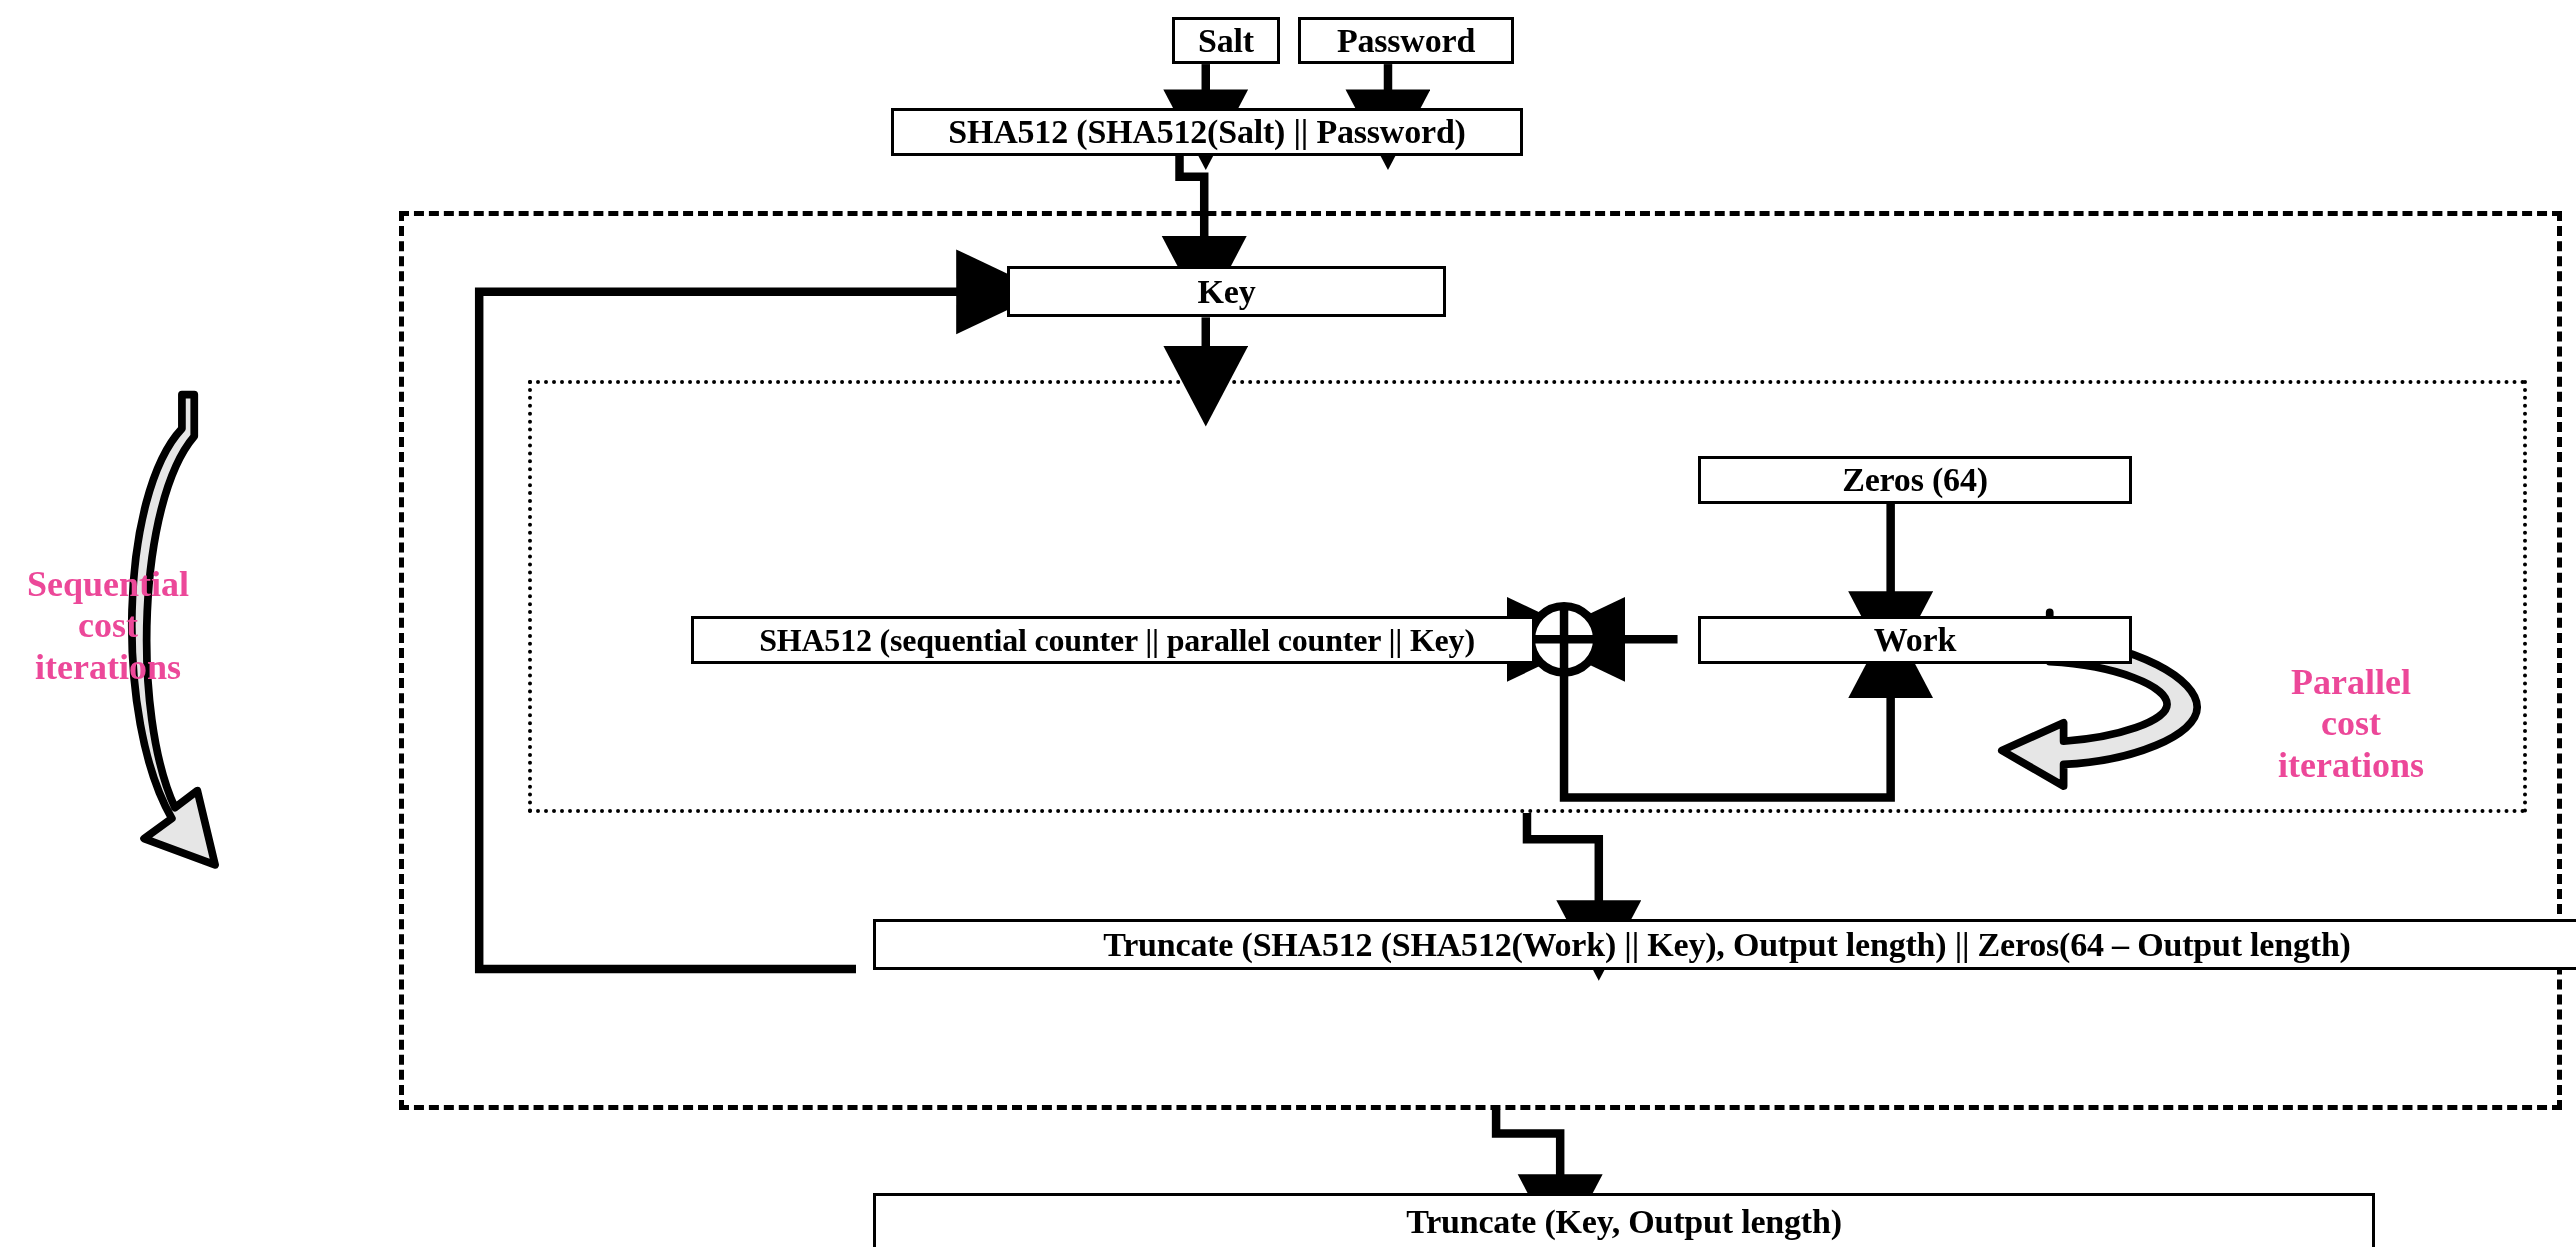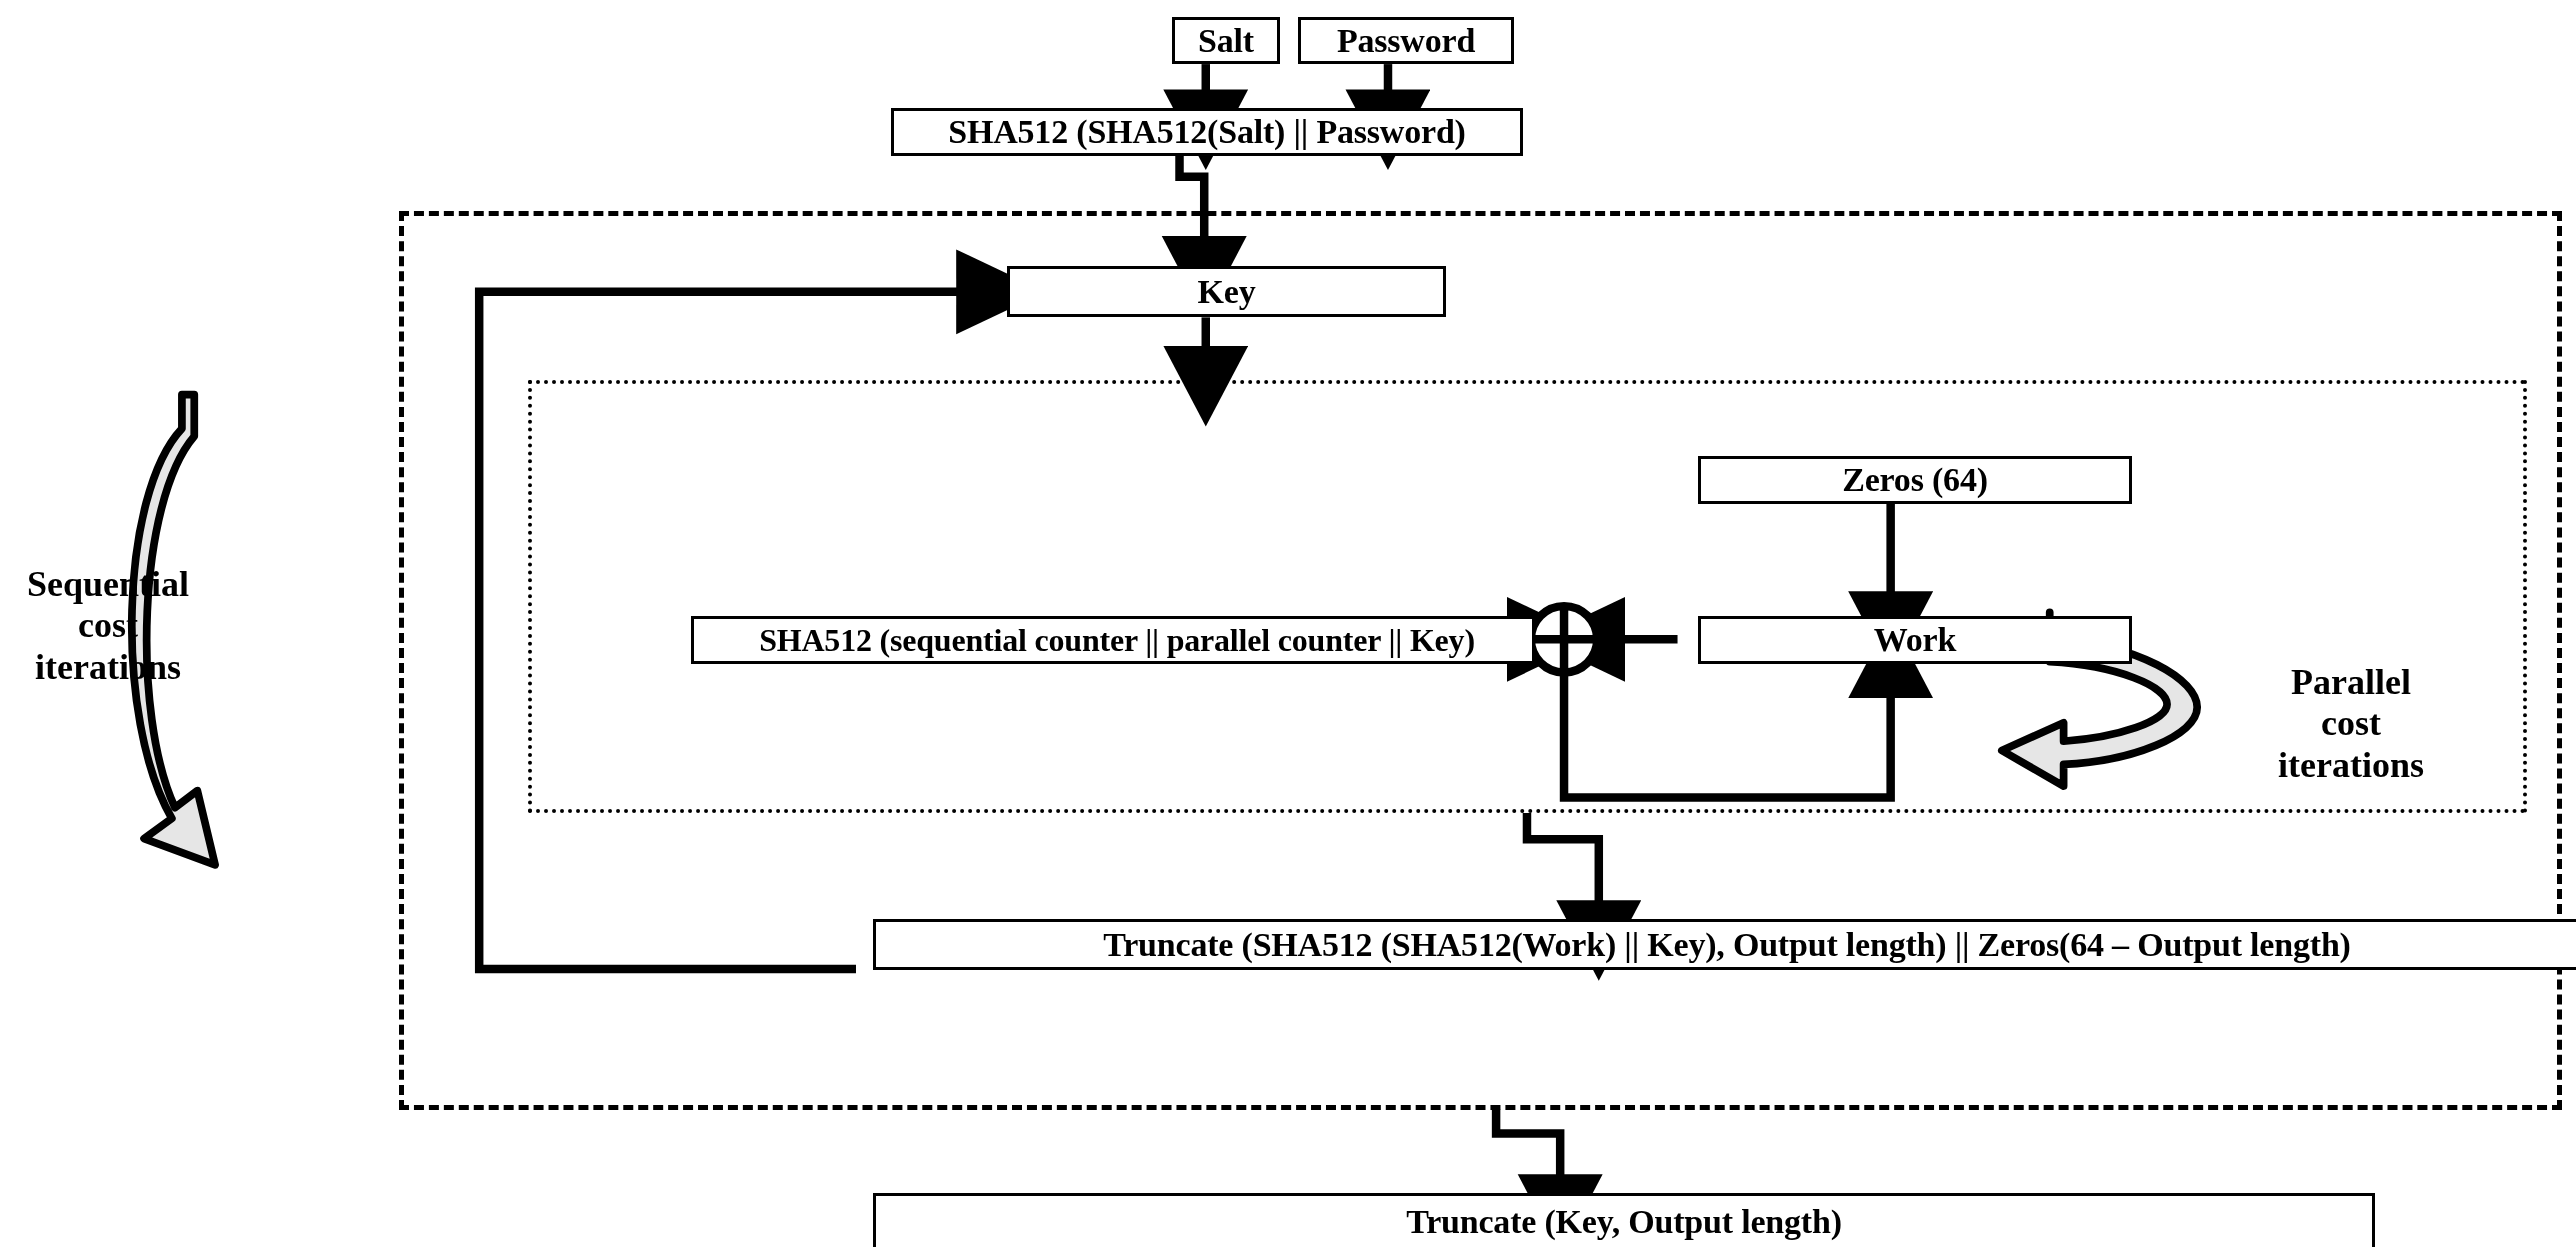--- a/index.html
+++ b/index.html
@@ -33,21 +33,21 @@
     font-family:"Liberation Serif", serif;
     line-height:1;
     white-space:nowrap;
     letter-spacing:-0.2px;
     margin-left:20px;
   }
   .node.thin{border-width:3.1px;}
   
   .free-label{
     position:absolute;
-    color:#000000;
+    color:#ec4899;
     font-weight:bold;
     font-family:"Liberation Serif", serif;
     text-align:center;
     line-height:1.15;
   }
   
   .dashed-box{
     position:absolute;
     box-sizing:border-box;
     border:5.4px dashed #000000;

